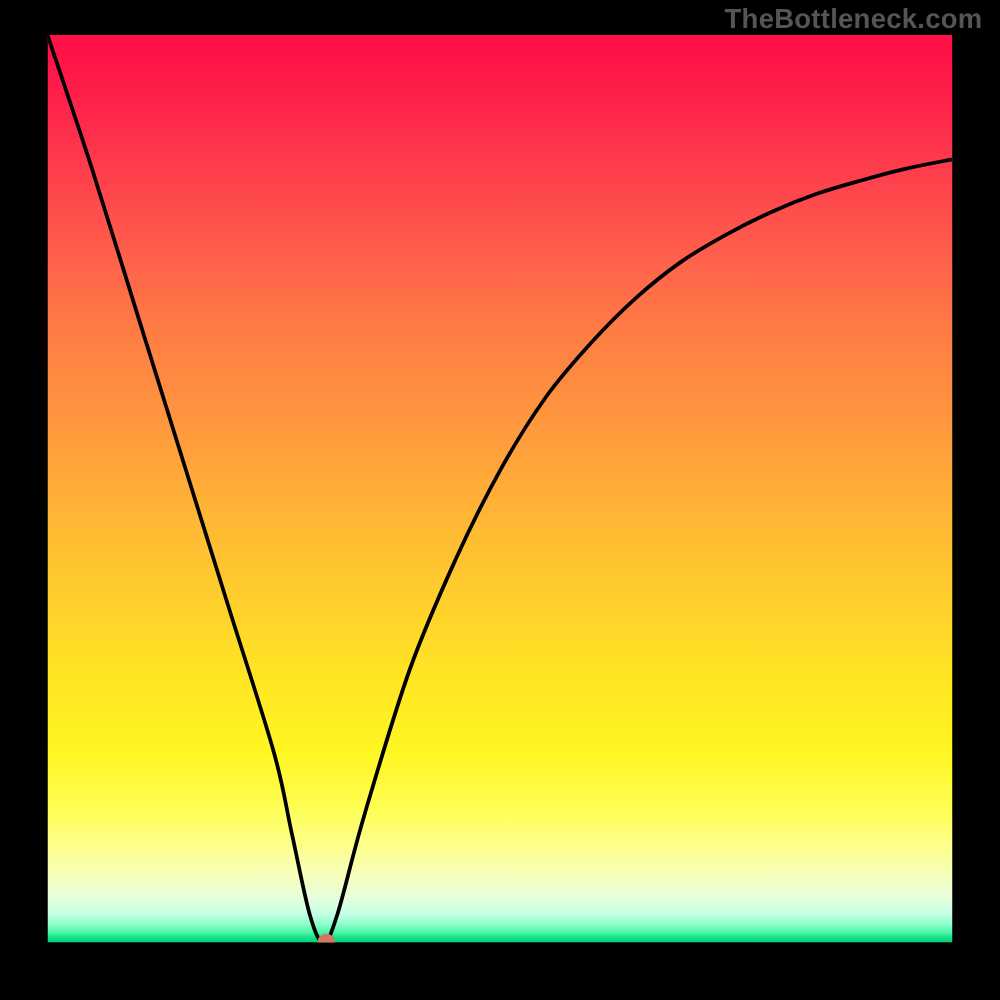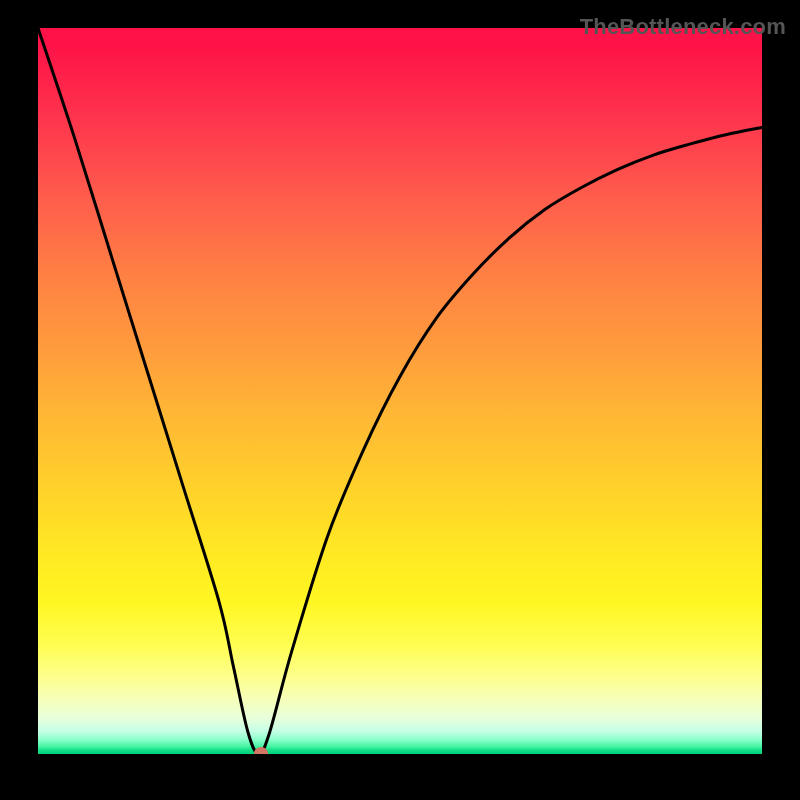--- a/index.html
+++ b/index.html
@@ -19,21 +19,20 @@
   .watermark {
     position: absolute;
     top: 2px;
     right: 14px;
     font-family: Arial, Helvetica, sans-serif;
     font-size: 22px;
     font-weight: 600;
     color: #555;
     letter-spacing: 0.2px;
     z-index: 10;
-    margin-top: 12px;
   }
   .plot-area {
     position: absolute;
     left: 38px;
     top: 28px;
     width: 724px;
     height: 726px;
     overflow: hidden;
   }
   .gradient {

